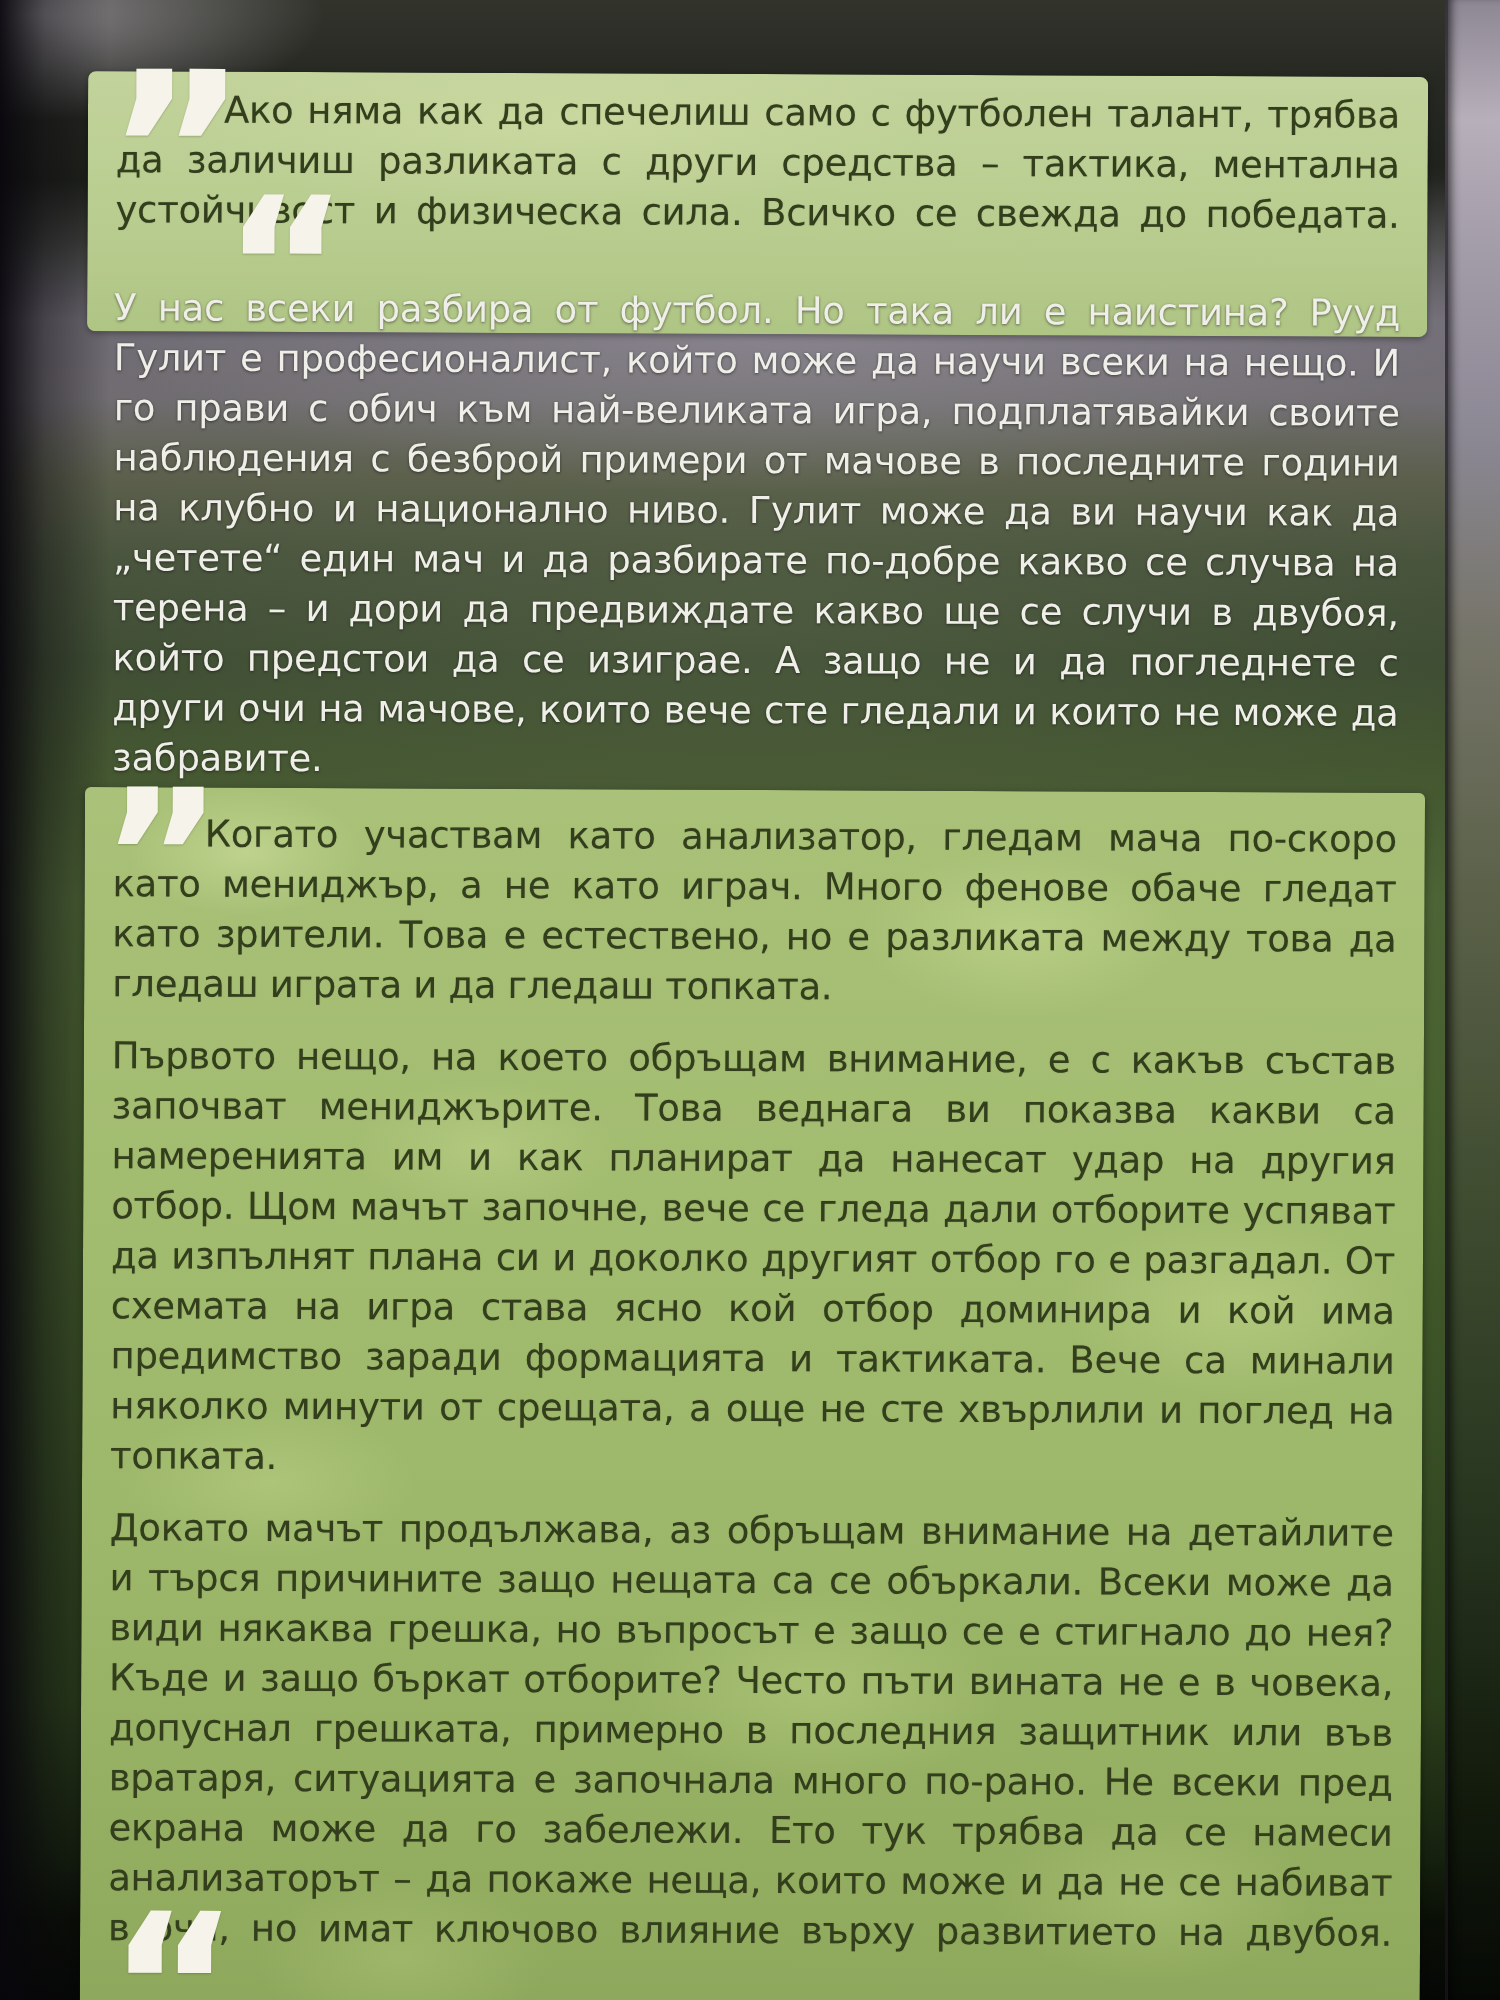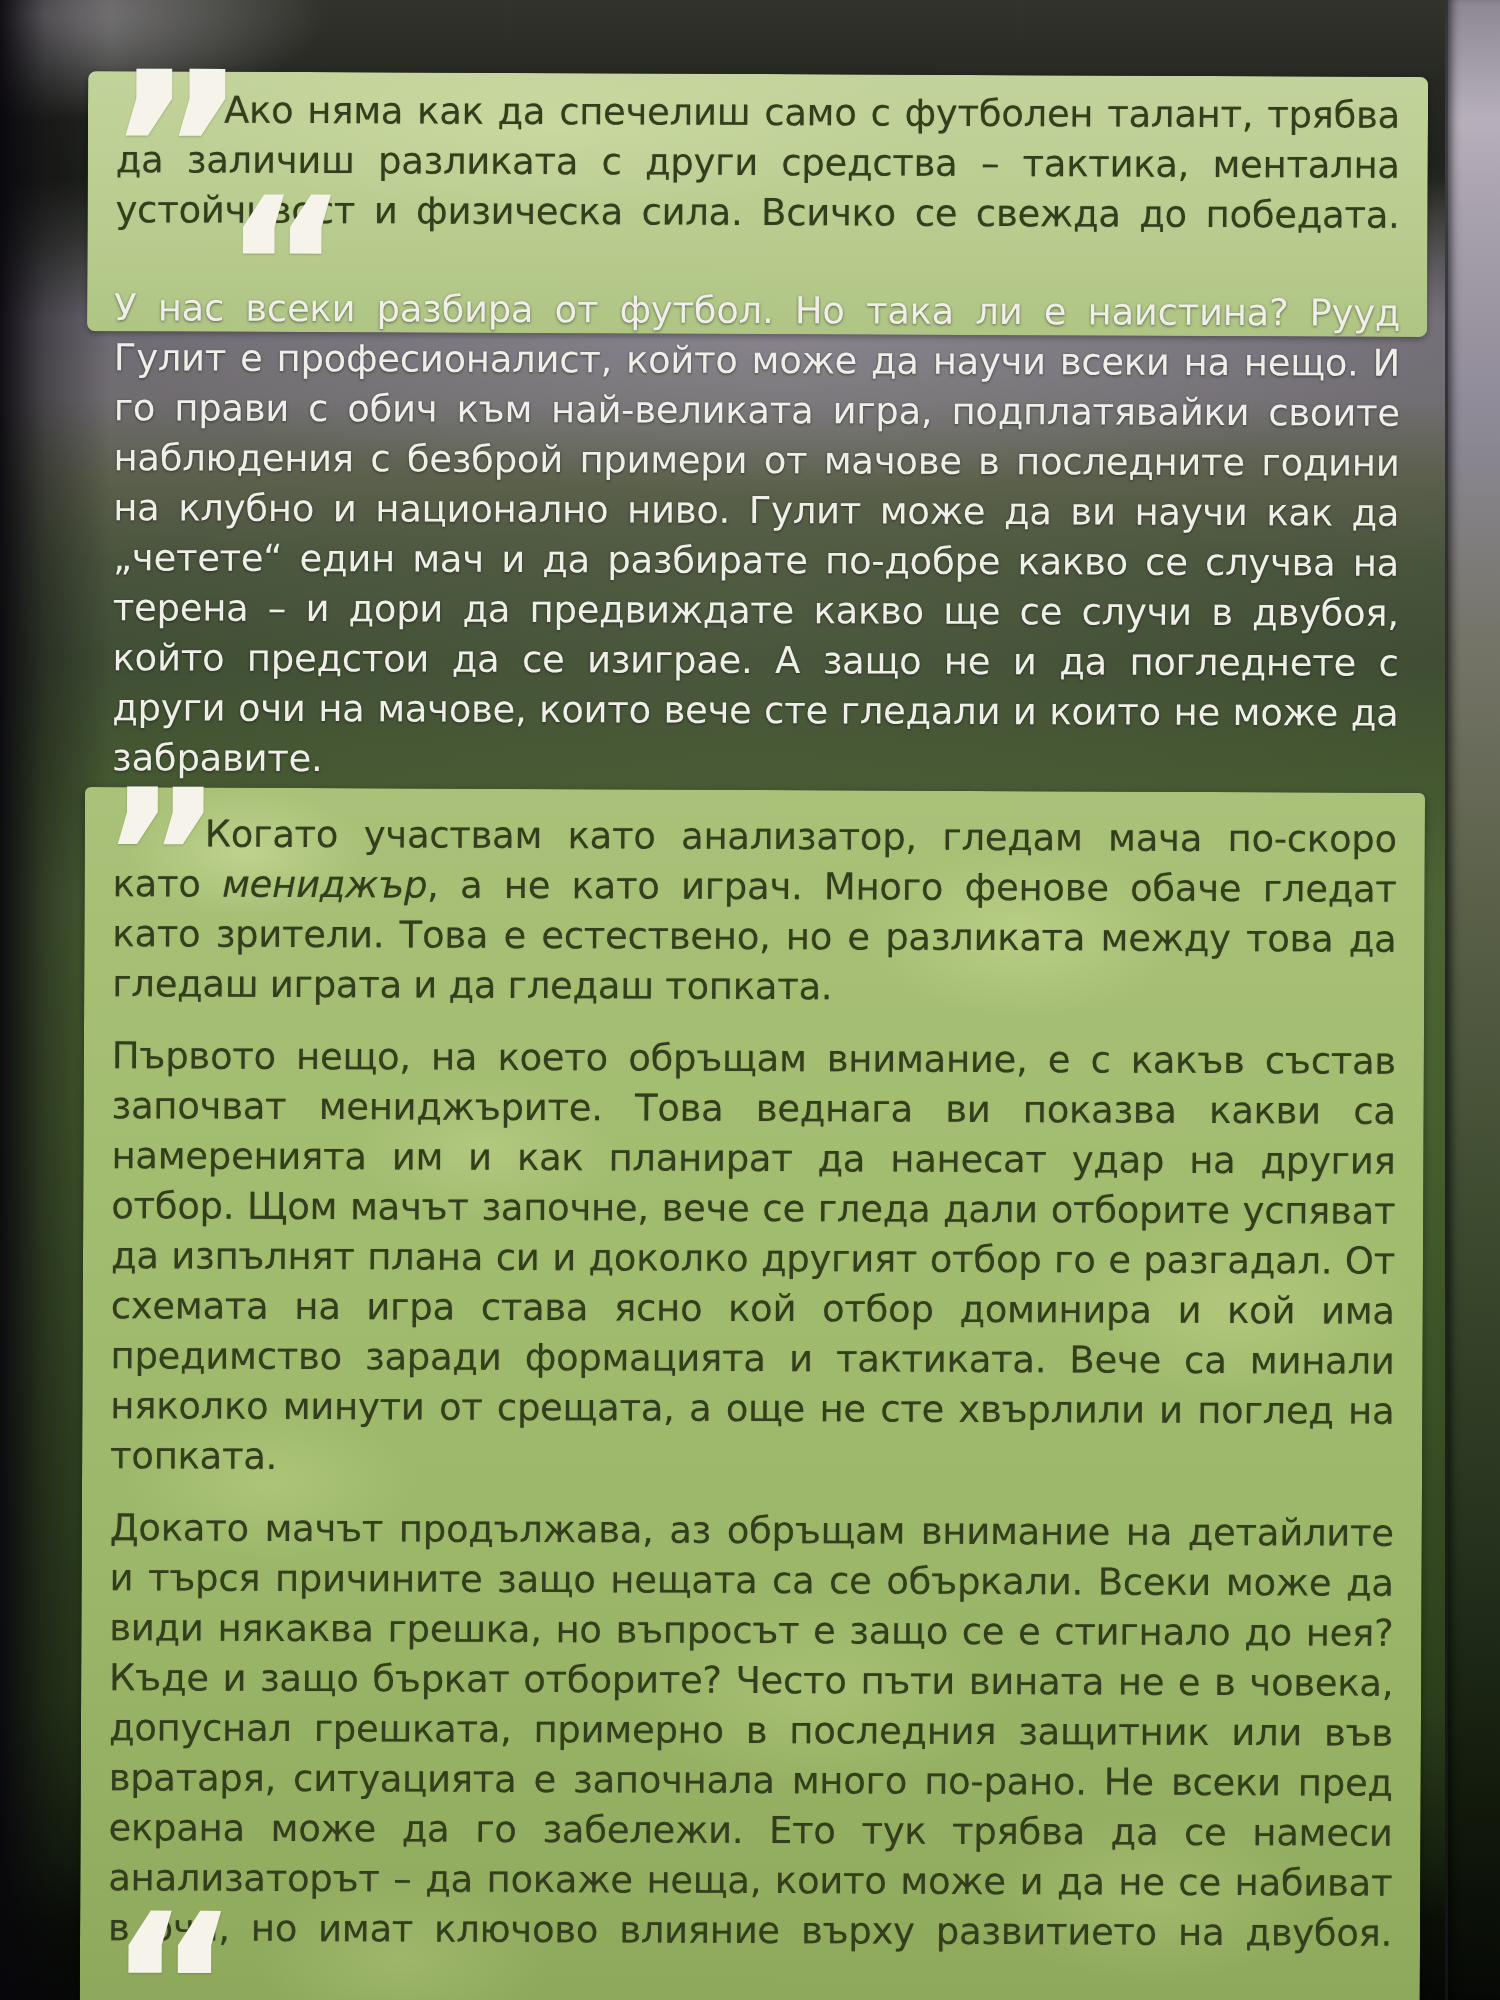--- a/index.html
+++ b/index.html
@@ -96,21 +96,21 @@
   .intro{
     position:absolute;left:112px;top:286px;width:1286px;
     color:#efeee8;font-size:37px;line-height:50px;font-weight:500;
     text-align:justify;letter-spacing:-0.3px;margin:0;
     text-shadow:0 1px 3px rgba(10,12,8,0.55);
   }
 
   .box-main .para{margin:0 0 22px 0;}
   .box-main .para:last-child{margin-bottom:0;}
   .analyst-quote{text-indent:92px;position:relative;}
-  .italic-word{font-style:italic;}
+  .italic-word{}
 </style>
 </head>
 <body>
 
 <div class="canvas">
   <div class="photo-bg"></div>
   <div class="left-shadow"></div>
   <div class="page-edge"></div>
   <div class="bottom-object b1"></div>
   <div class="bottom-object b2"></div>

